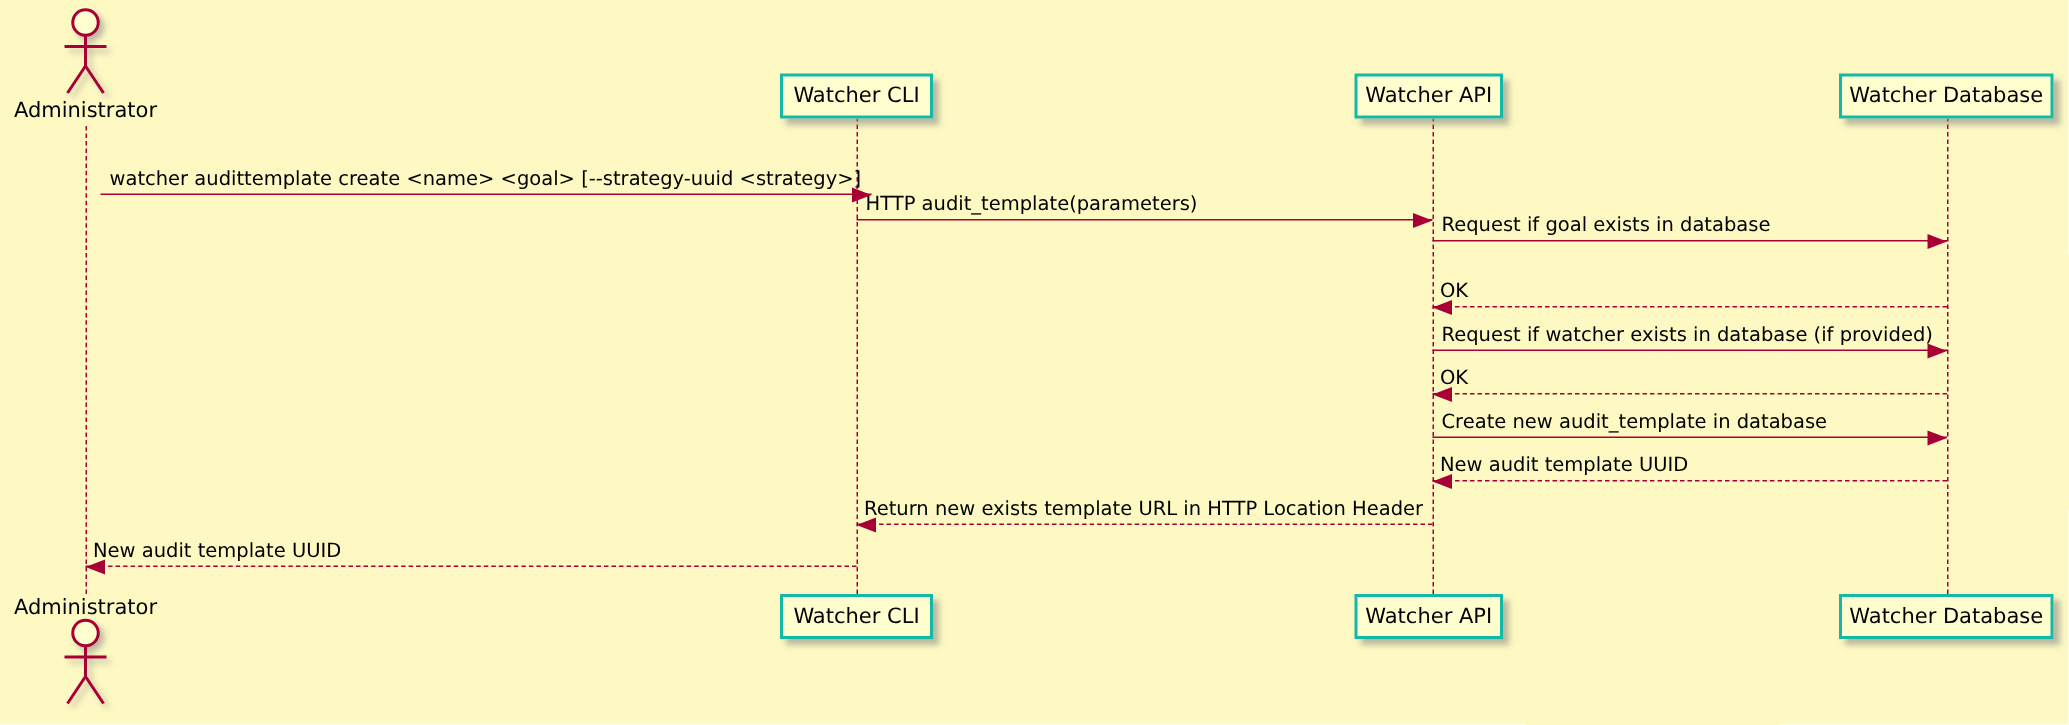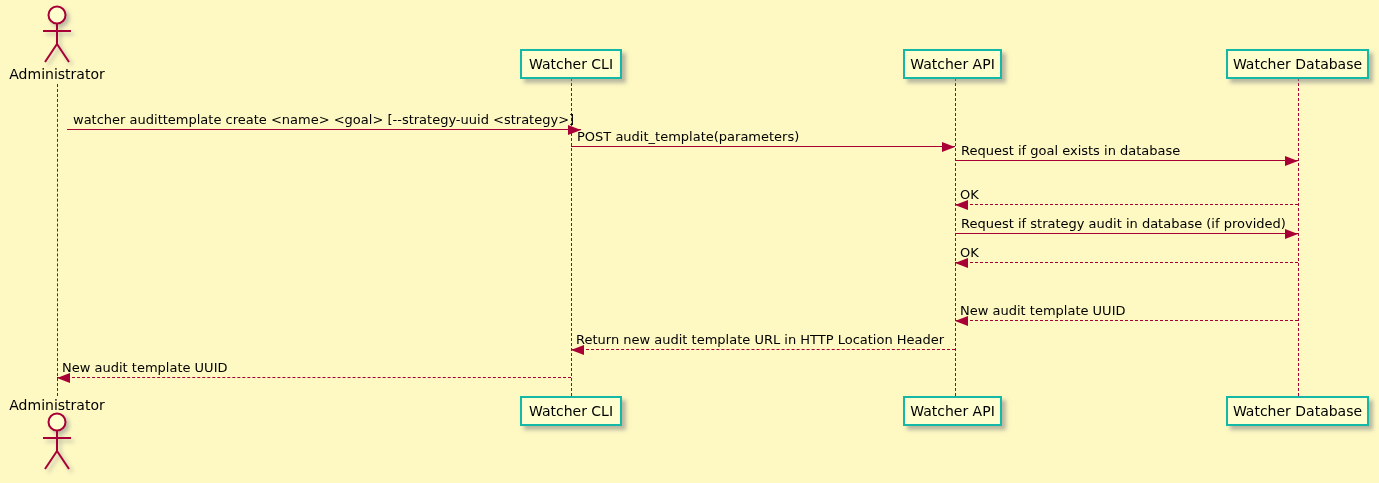--- a/index.html
+++ b/index.html
@@ -90,58 +90,63 @@
   <div class="pbox" style="left:903px; top:49px; width:99px;">Watcher API</div>
   <div class="pbox" style="left:1226px;top:49px; width:143px;">Watcher Database</div>
 
   <div class="msg solid" style="left:67px; top:101px; width:514px;margin-top:12px;">
     <div class="msg-text">watcher audittemplate create &lt;name&gt; &lt;goal&gt; [--strategy-uuid &lt;strategy&gt;]</div>
     <div class="msg-line"></div>
     <span class="arrowhead right"></span>
   </div>
 
   <div class="msg solid" style="left:571px; top:130px; width:384px;">
-    <div class="msg-text">POST audit_template(parameters)</div>
+    <div class="msg-text">HTTP audit_template(parameters)</div>
     <div class="msg-line"></div>
     <span class="arrowhead right"></span>
   </div>
 
   <div class="msg solid" style="left:955px; top:144px; width:343px;">
     <div class="msg-text">Request if goal exists in database</div>
     <div class="msg-line"></div>
     <span class="arrowhead right"></span>
   </div>
 
   <div class="msg dashed toleft" style="left:955px; top:188px; width:343px;">
     <div class="msg-text">OK</div>
     <div class="msg-line"></div>
     <span class="arrowhead left"></span>
   </div>
 
   <div class="msg solid" style="left:955px; top:217px; width:343px;">
-    <div class="msg-text">Request if strategy audit in database (if provided)</div>
+    <div class="msg-text">Request if watcher exists in database (if provided)</div>
     <div class="msg-line"></div>
     <span class="arrowhead right"></span>
   </div>
 
   <div class="msg dashed toleft" style="left:955px; top:246px; width:343px;">
     <div class="msg-text">OK</div>
     <div class="msg-line"></div>
     <span class="arrowhead left"></span>
   </div>
 
+  <div class="msg solid" style="left:955px; top:275px; width:343px;">
+    <div class="msg-text">Create new audit_template in database</div>
+    <div class="msg-line"></div>
+    <span class="arrowhead right"></span>
+  </div>
 
   <div class="msg dashed toleft" style="left:955px; top:304px; width:343px;">
     <div class="msg-text">New audit template UUID</div>
     <div class="msg-line"></div>
     <span class="arrowhead left"></span>
   </div>
 
   <div class="msg dashed toleft" style="left:571px; top:333px; width:384px;">
-    <div class="msg-text">Return new audit template URL in HTTP Location Header</div>
+    <div class="msg-text">Return new exists template URL in HTTP Location Header</div>
     <div class="msg-line"></div>
     <span class="arrowhead left"></span>
   </div>
 
   <div class="msg dashed toleft" style="left:57px; top:361px; width:514px;">
     <div class="msg-text">New audit template UUID</div>
     <div class="msg-line"></div>
     <span class="arrowhead left"></span>
   </div>
 

